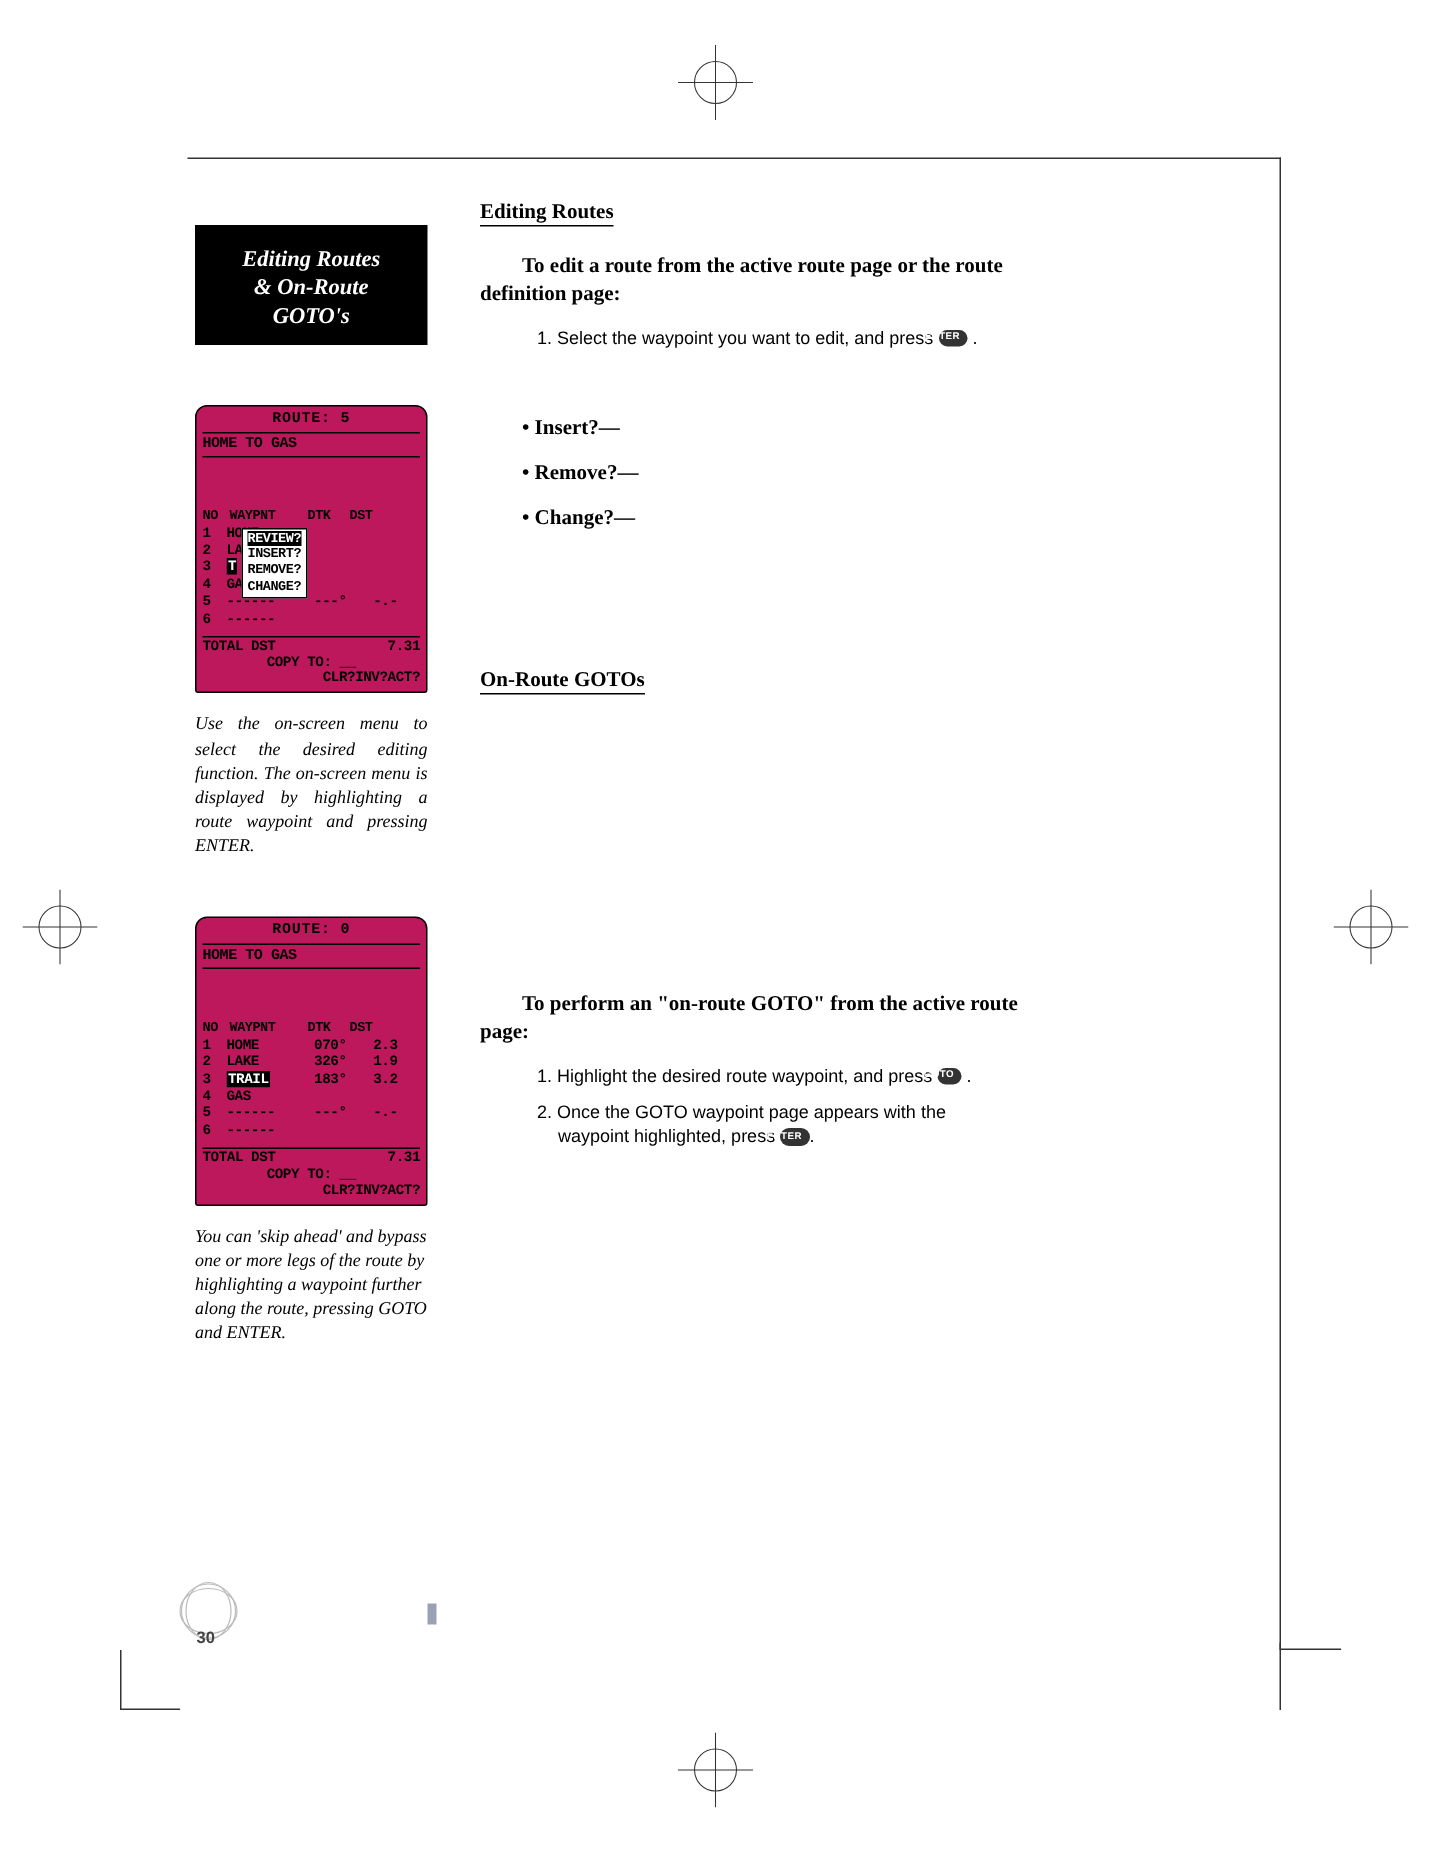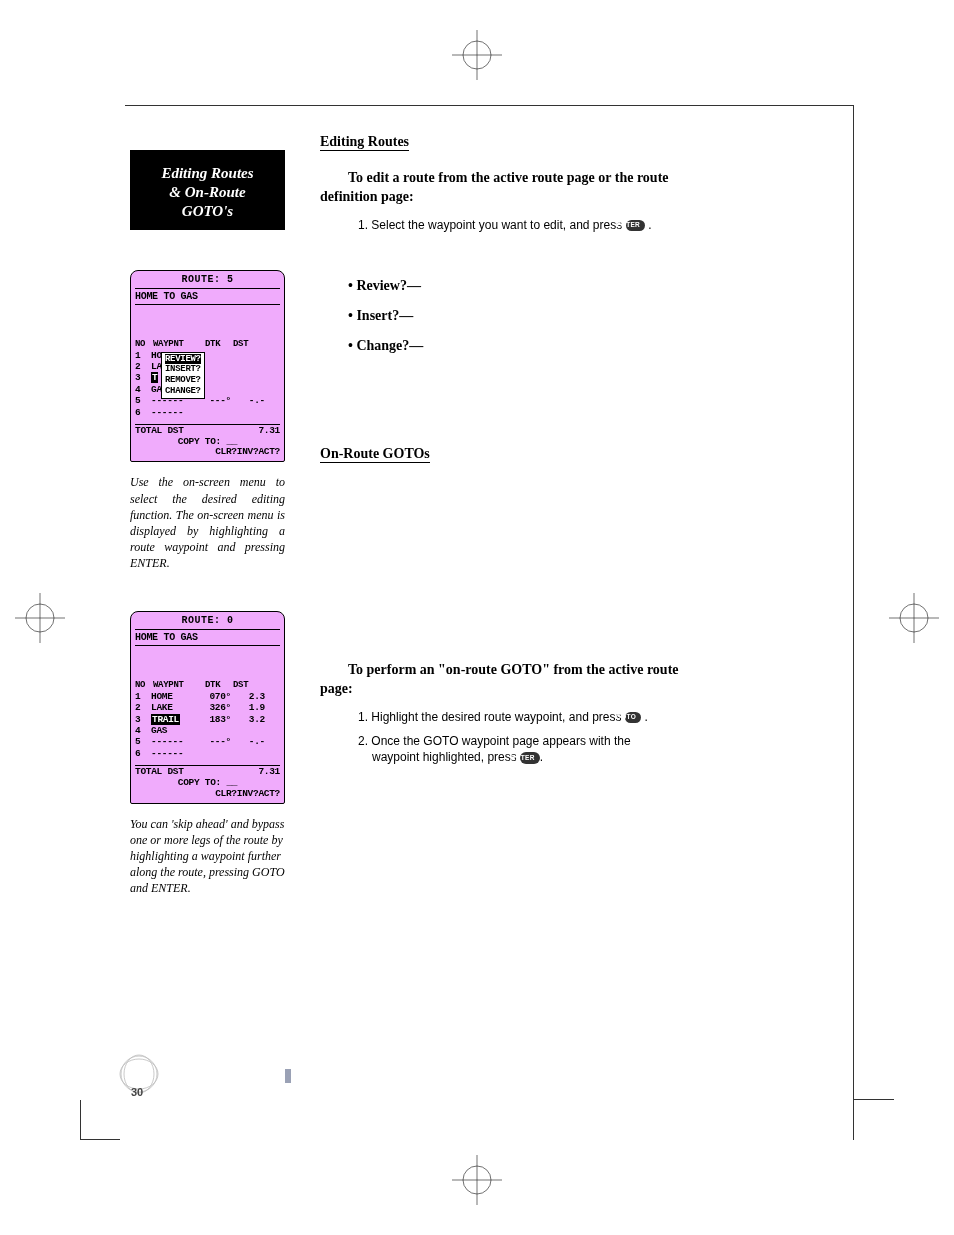--- a/index.html
+++ b/index.html
@@ -65,21 +65,21 @@
   }
 
   .device-screen {
     border: 1.5px solid #000;
     border-top: 1.5px solid #000;
     border-radius: 8px 8px 2px 2px;
     padding: 3px 4px 3px 4px;
     font-family: 'Courier New', monospace;
     font-size: 10px;
     line-height: 1.15;
-    background: #f0abfc;
+    background: #be185d;
     letter-spacing: -0.3px;
     font-weight: bold;
     margin-bottom: 12px;
   }
   .device-screen .title-row { text-align: center; font-size: 10px; letter-spacing: 0.5px; border-bottom: 1px solid #000; padding-bottom: 2px; margin-bottom: 2px;}
   .device-screen .name-row { font-size: 10px; border-bottom: 1px solid #000; padding-bottom: 2px; margin-bottom: 2px;}
   .device-screen .hdr-row { font-size: 9px; display: flex; gap: 0; margin-top: 34px; }
   .device-screen .hdr-row span:nth-child(1){ width: 18px; }
   .device-screen .hdr-row span:nth-child(2){ width: 52px; }
   .device-screen .hdr-row span:nth-child(3){ width: 28px; }
@@ -351,22 +351,22 @@
   <div class="main">
     <div class="section-head">Editing Routes</div>
 
     <div class="instr">To edit a route from the active route page or the route definition page:</div>
 
     <div class="step">
       <span>1. Select the waypoint you want to edit, and press </span><span class="key-pill">ENTER</span><span> .</span>
     </div>
 
     <ul class="bullets">
-      <li>Review?—</li>
       <li>Insert?—</li>
+      <li>Remove?—</li>
       <li>Change?—</li>
     </ul>
 
     <div class="section-head">On-Route GOTOs</div>
 
     <div style="height:180px"></div>
 
     <div class="instr">To perform an "on-route GOTO" from the active route page:</div>
 
     <div class="step">

